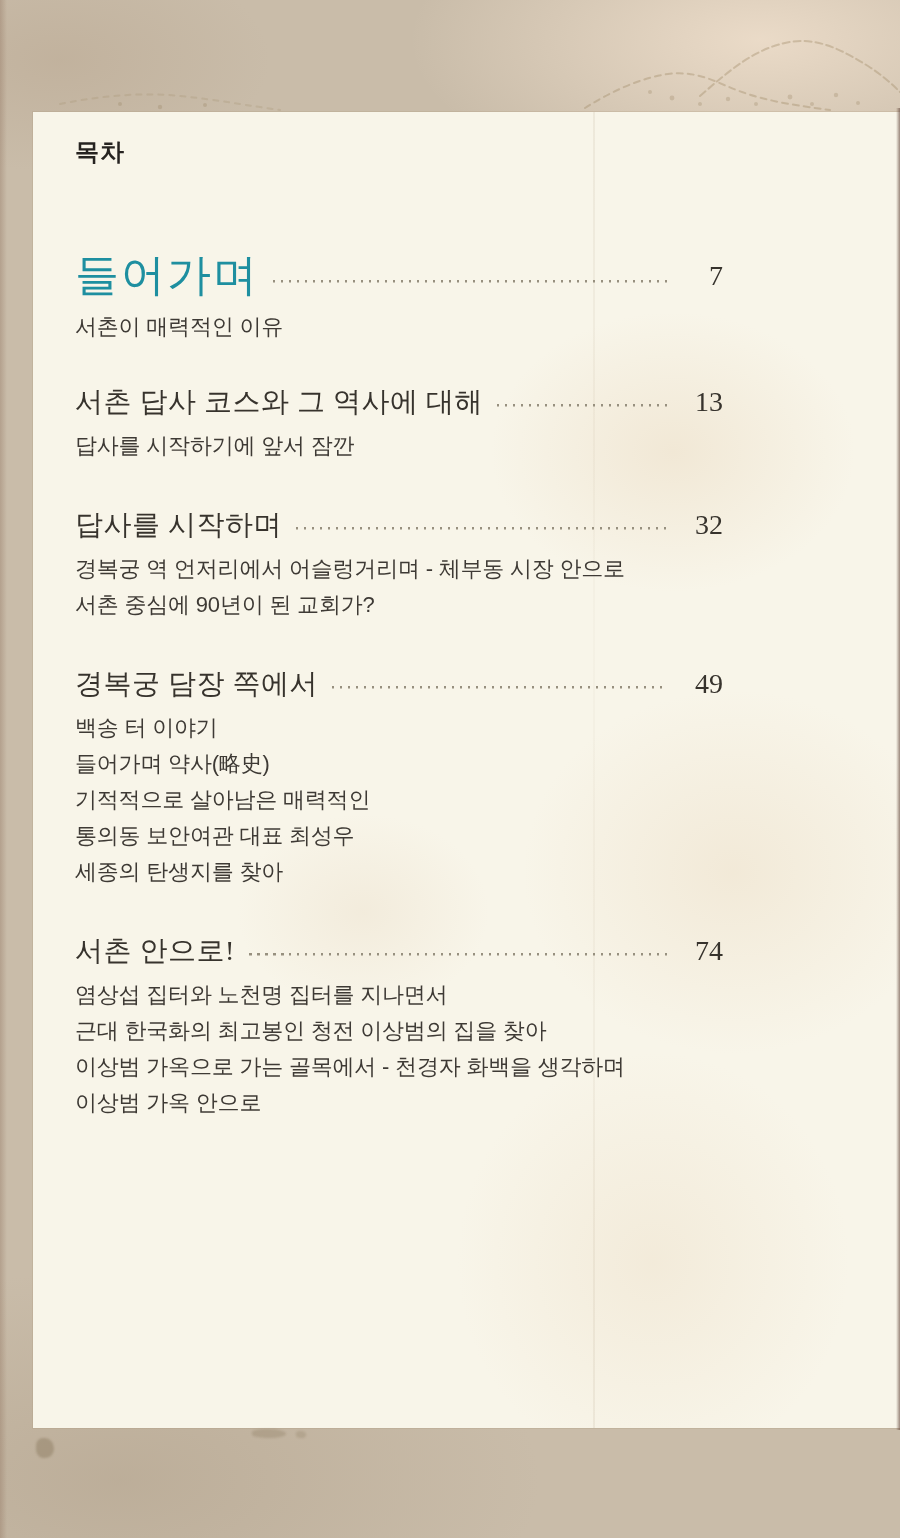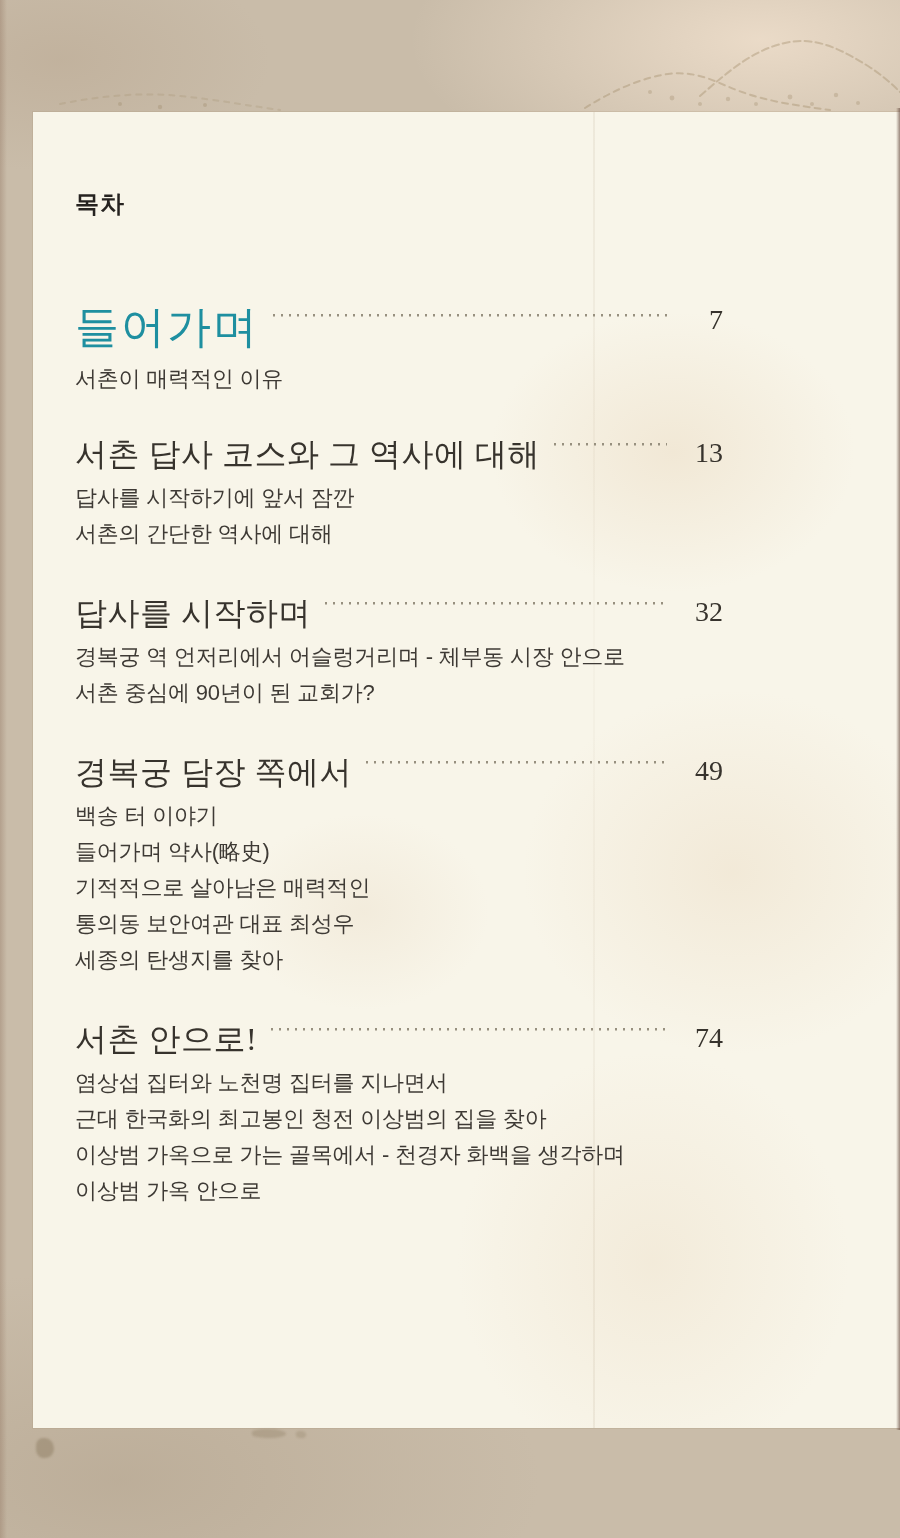--- a/index.html
+++ b/index.html
@@ -52,42 +52,42 @@
   }
   
   .crease {
     position: absolute; left: 560px; top: 0; width: 2px; height: 100%;
     background: linear-gradient(180deg, rgba(160,140,110,0.12), rgba(160,140,110,0.04) 40%, rgba(160,140,110,0.12));
     pointer-events: none;
   }
 
   .toc-wrap {
     position: relative;
-    padding: 76px 0 0 42px;
+    padding: 24px 0 0 42px;
     width: 690px;
   }
 
   .toc-label {
     font-size: 24px;
     font-weight: bold;
     color: #262320;
     letter-spacing: 1px;
     margin-bottom: 84px;
   }
 
   .toc-section { margin-bottom: 44px; }
 
   .title-row {
     display: flex;
-    align-items: flex-start;
+    align-items: center;
     width: 648px;
   }
   .sec-title {
     font-family: "Liberation Serif", serif;
-    font-size: 32px;
+    font-size: 28px;
     line-height: 34px;
     color: #37332d;
     letter-spacing: 0.5px;
     white-space: nowrap;
   }
   .leader {
     flex: 1;
     height: 3px;
     margin: 6px 10px 0 14px;
     background-image: repeating-linear-gradient(90deg, #97907f 0px, #97907f 2.5px, transparent 2.5px, transparent 8px);
@@ -178,21 +178,20 @@
   </div>
 
   <div class="toc-section">
     <div class="title-row">
       <span class="sec-title">서촌 답사 코스와 그 역사에 대해</span>
       <span class="leader"></span>
       <span class="sec-page">13</span>
     </div>
     <div class="sec-items">
             <div class="toc-item">답사를 시작하기에 앞서 잠깐</div>
-            <div class="toc-item">서촌의 간단한 역사에 대해</div>
           </div>
   </div>
 
   <div class="toc-section">
     <div class="title-row">
       <span class="sec-title">답사를 시작하며</span>
       <span class="leader"></span>
       <span class="sec-page">32</span>
     </div>
     <div class="sec-items">

